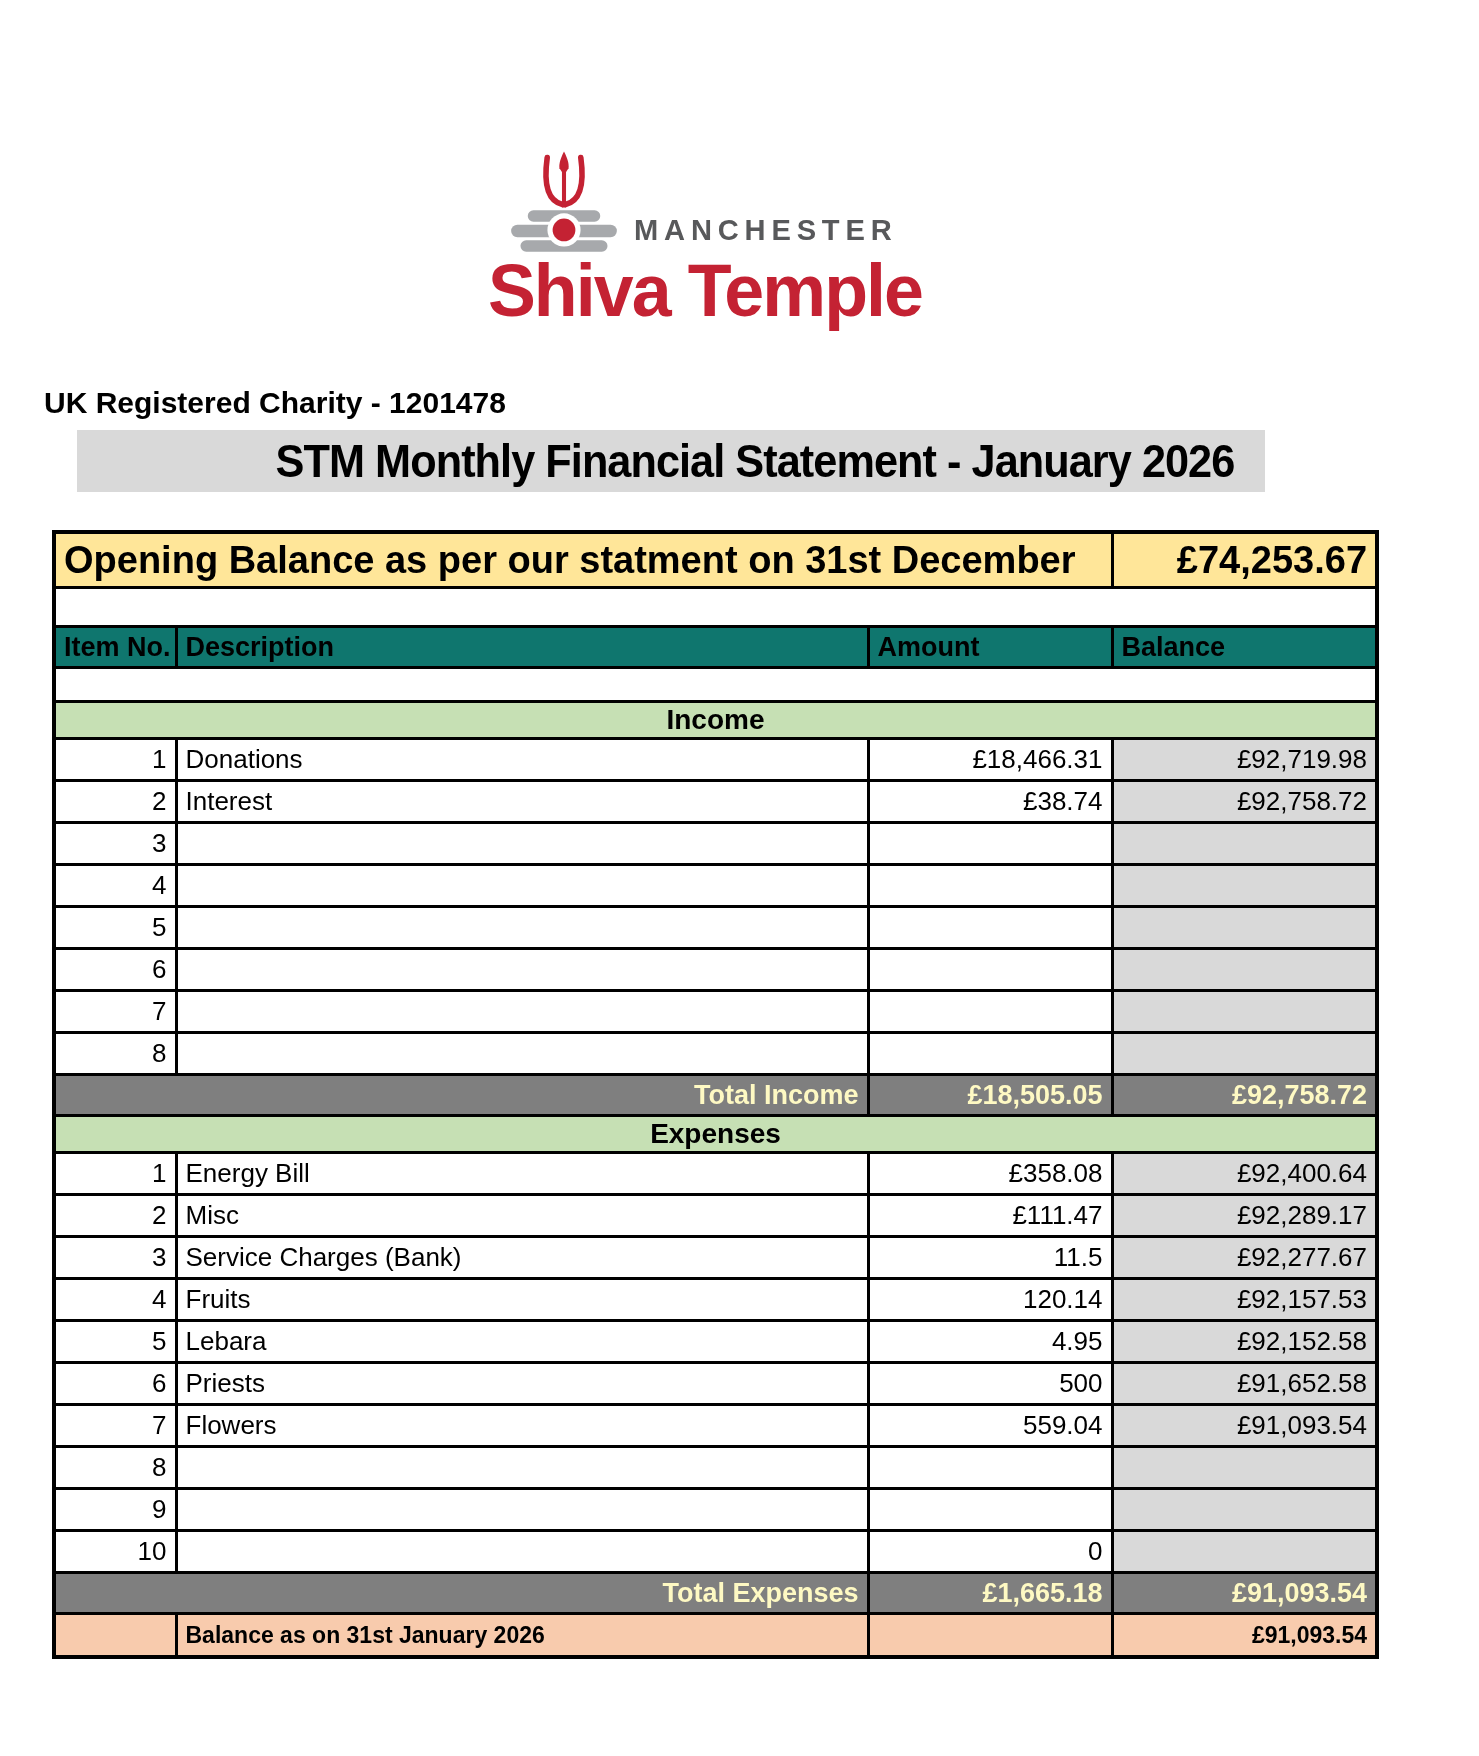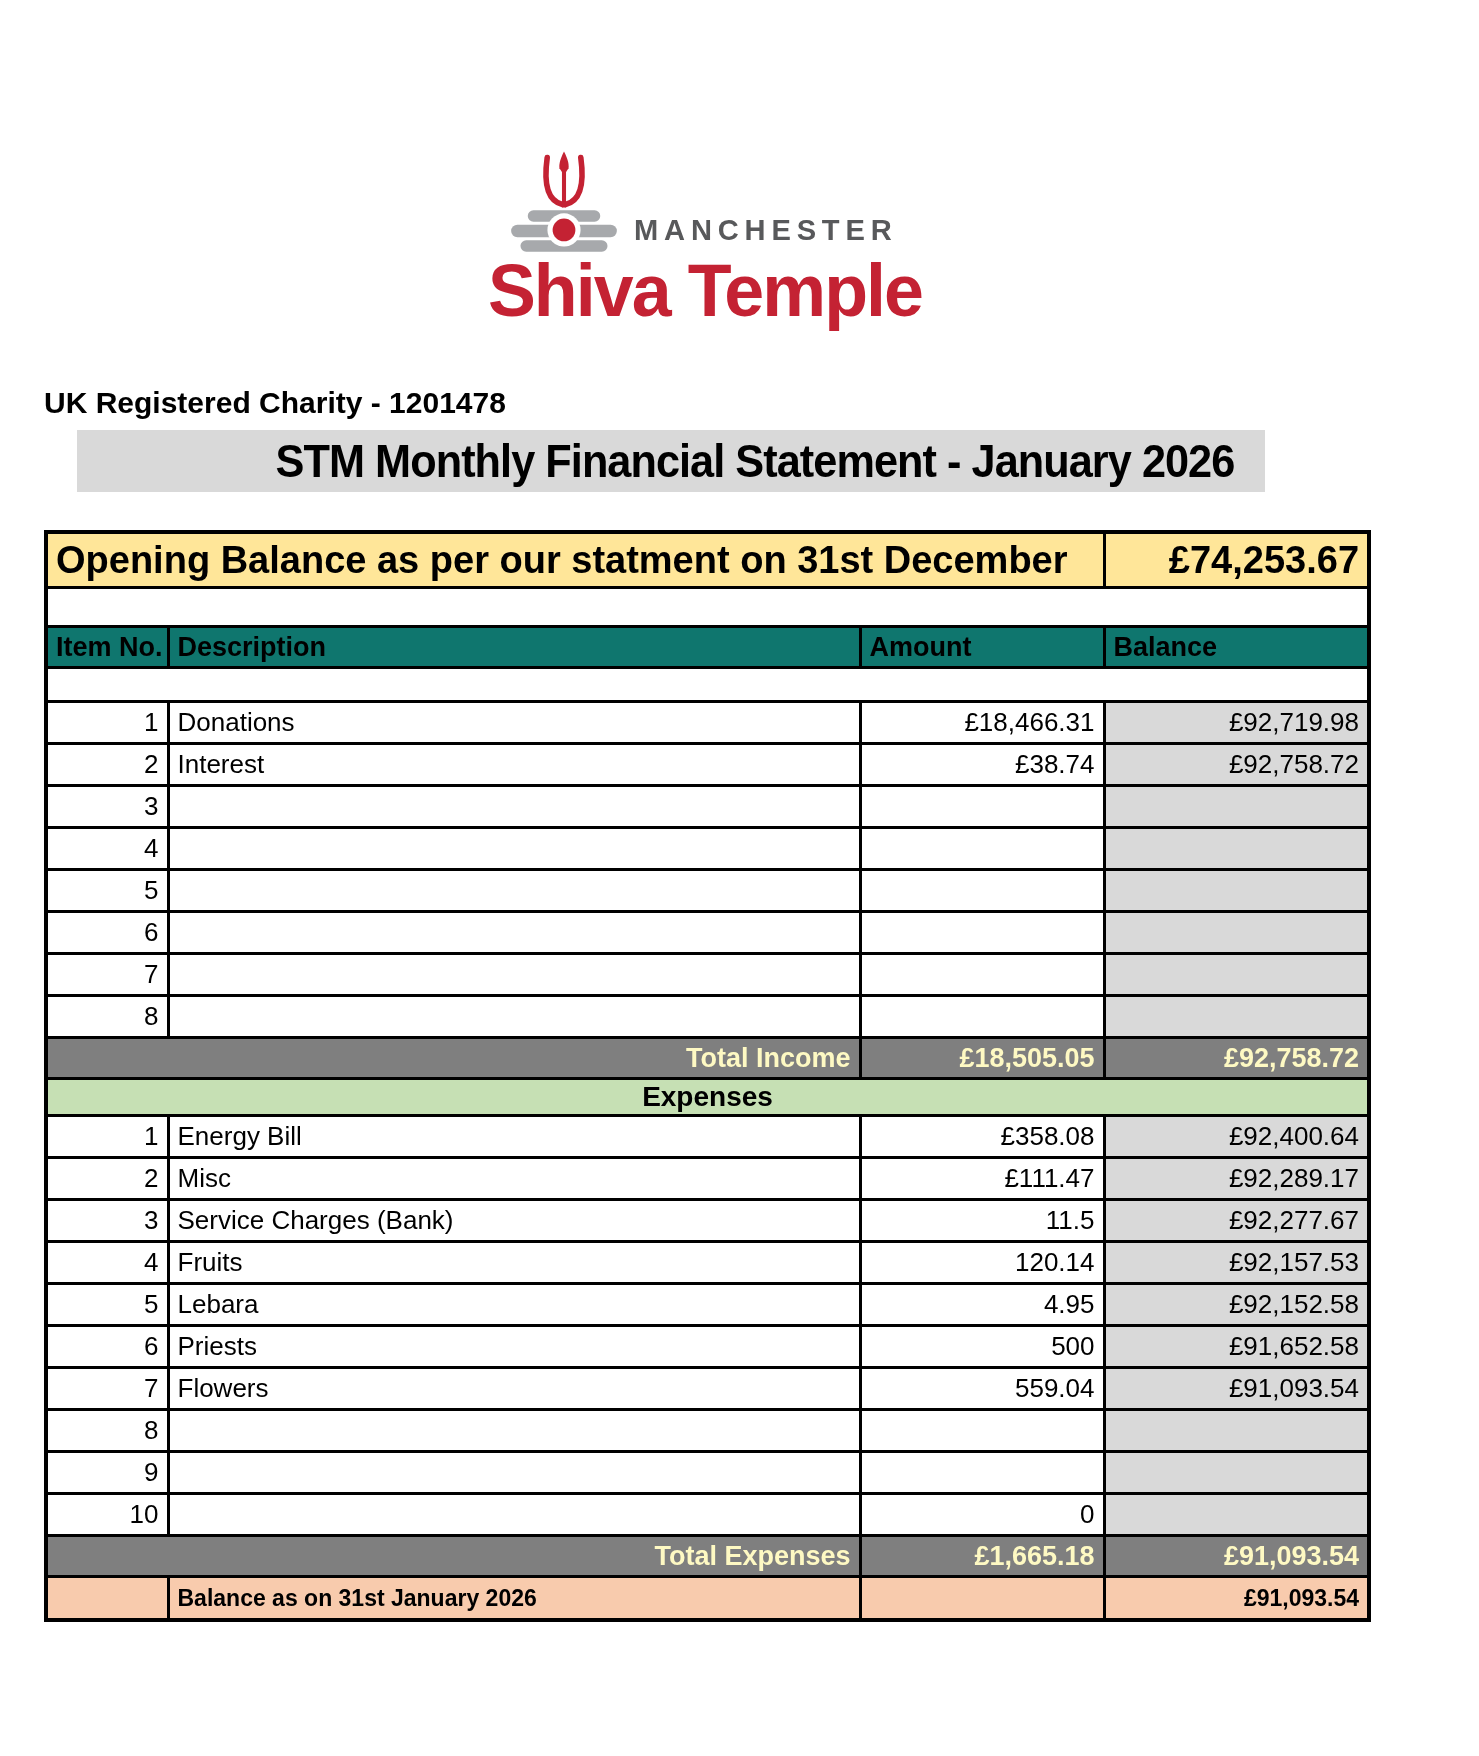--- a/index.html
+++ b/index.html
@@ -23,21 +23,21 @@
   .charity-line{
     position:absolute;top:386px;left:44px;width:1323px;text-align:left;
     font-size:30px;font-weight:bold;
   }
   .title-banner{
     position:absolute;top:430px;left:45px;width:1188px;height:62px;
     background:#D9D9D9;display:flex;align-items:center;justify-content:flex-end;margin-left:32px;
   }
   .title-banner span{font-size:46px;font-weight:bold;letter-spacing:-1px;transform:scaleX(.94);white-space:nowrap;}
   
-  .sheet{position:absolute;top:530px;left:44px;}
+  .sheet{position:absolute;top:530px;left:52px;}
   table{border-collapse:collapse;table-layout:fixed;width:1323px;border:4px solid #000;}
   td,th{border:3px solid #000;padding:0 8px;overflow:hidden;white-space:nowrap;font-size:26px;vertical-align:middle;}
   tr.opening td{background:#FFE699;height:52px;font-size:38px;font-weight:bold;}
   tr.opening td.val{text-align:right;}
   tr.spacer-a td{height:36px;border-left:4px solid #000;border-right:4px solid #000;background:#fff;}
   tr.spacer-b td{height:31px;border-left:4px solid #000;border-right:4px solid #000;background:#fff;}
   tr.cols th{background:#0f766e;height:38px;text-align:left;font-size:27px;font-weight:bold;}
   tr.section td{background:#C6E0B4;height:34px;text-align:center;font-weight:bold;font-size:28px;}
   tr.data td{height:39px;background:#fff;}
   tr.data td.num{text-align:right;}
@@ -102,20 +102,23 @@
     <th>Item No.</th>
     <th>Description</th>
     <th>Amount</th>
     <th>Balance</th>
   </tr>
 
   <tr class="spacer-b">
           <td colspan="4"></td>
         </tr>
 
+  <tr class="section">
+    <td colspan="4">Income</td>
+  </tr>
 
   <tr class="data">
     <td class="num">1</td>
     <td>Donations</td>
     <td class="amt">£18,466.31</td>
     <td class="bal">£92,719.98</td>
   </tr>
   <tr class="data">
     <td class="num">2</td>
     <td>Interest</td>

